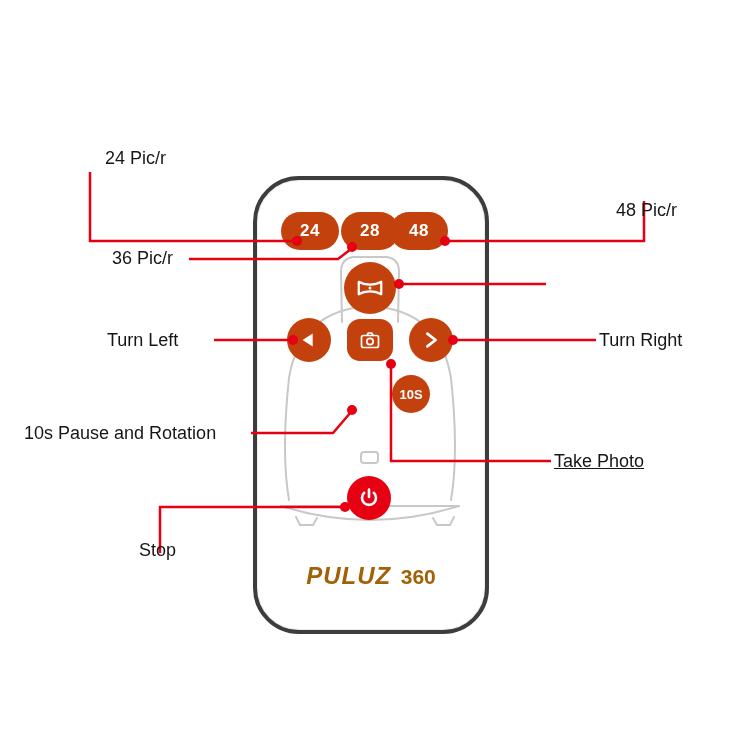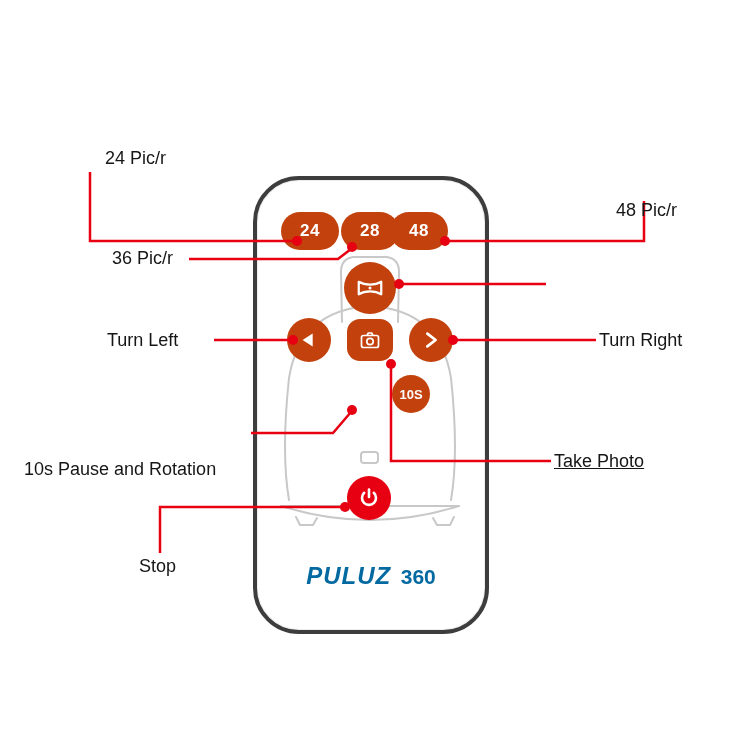--- a/index.html
+++ b/index.html
@@ -37,27 +37,27 @@
 
   .callout-label {
     position:absolute; z-index:5; color:#161616; font-size:18px; white-space:nowrap;
   }
   #lbl-pic24   { left:62px;  top:148px;margin-left:43px; }
   #lbl-pic36   { left:112px; top:248px; }
   #lbl-pic48   { left:616px; top:179px;margin-top:21px; }
   #lbl-pano    { left:549px; top:274px; }
   #lbl-left    { left:107px; top:330px; }
   #lbl-right   { left:599px; top:330px; }
-  #lbl-10s     { left:24px;  top:423px;margin-top:36px; }
+  #lbl-10s     { left:24px;  top:423px; }
   #lbl-photo   { left:554px; top:451px;text-decoration:underline; }
-  #lbl-stop    { left:139px; top:556px; }
+  #lbl-stop    { left:139px; top:540px; }
 
   .brand {
     position:absolute; left:253px; top:562px; width:236px; text-align:center; z-index:3;
-    color:#0369a1; white-space:nowrap;
+    color:#a16207; white-space:nowrap;
   }
   .brand .logo { font-style:italic; font-weight:900; font-size:24px; letter-spacing:1px; }
   .brand .suffix { font-weight:bold; font-size:21px; margin-left:5px; }
 </style>
 </head>
 <body>
 
 <div class="stage">
 
   <div class="remote"></div>

